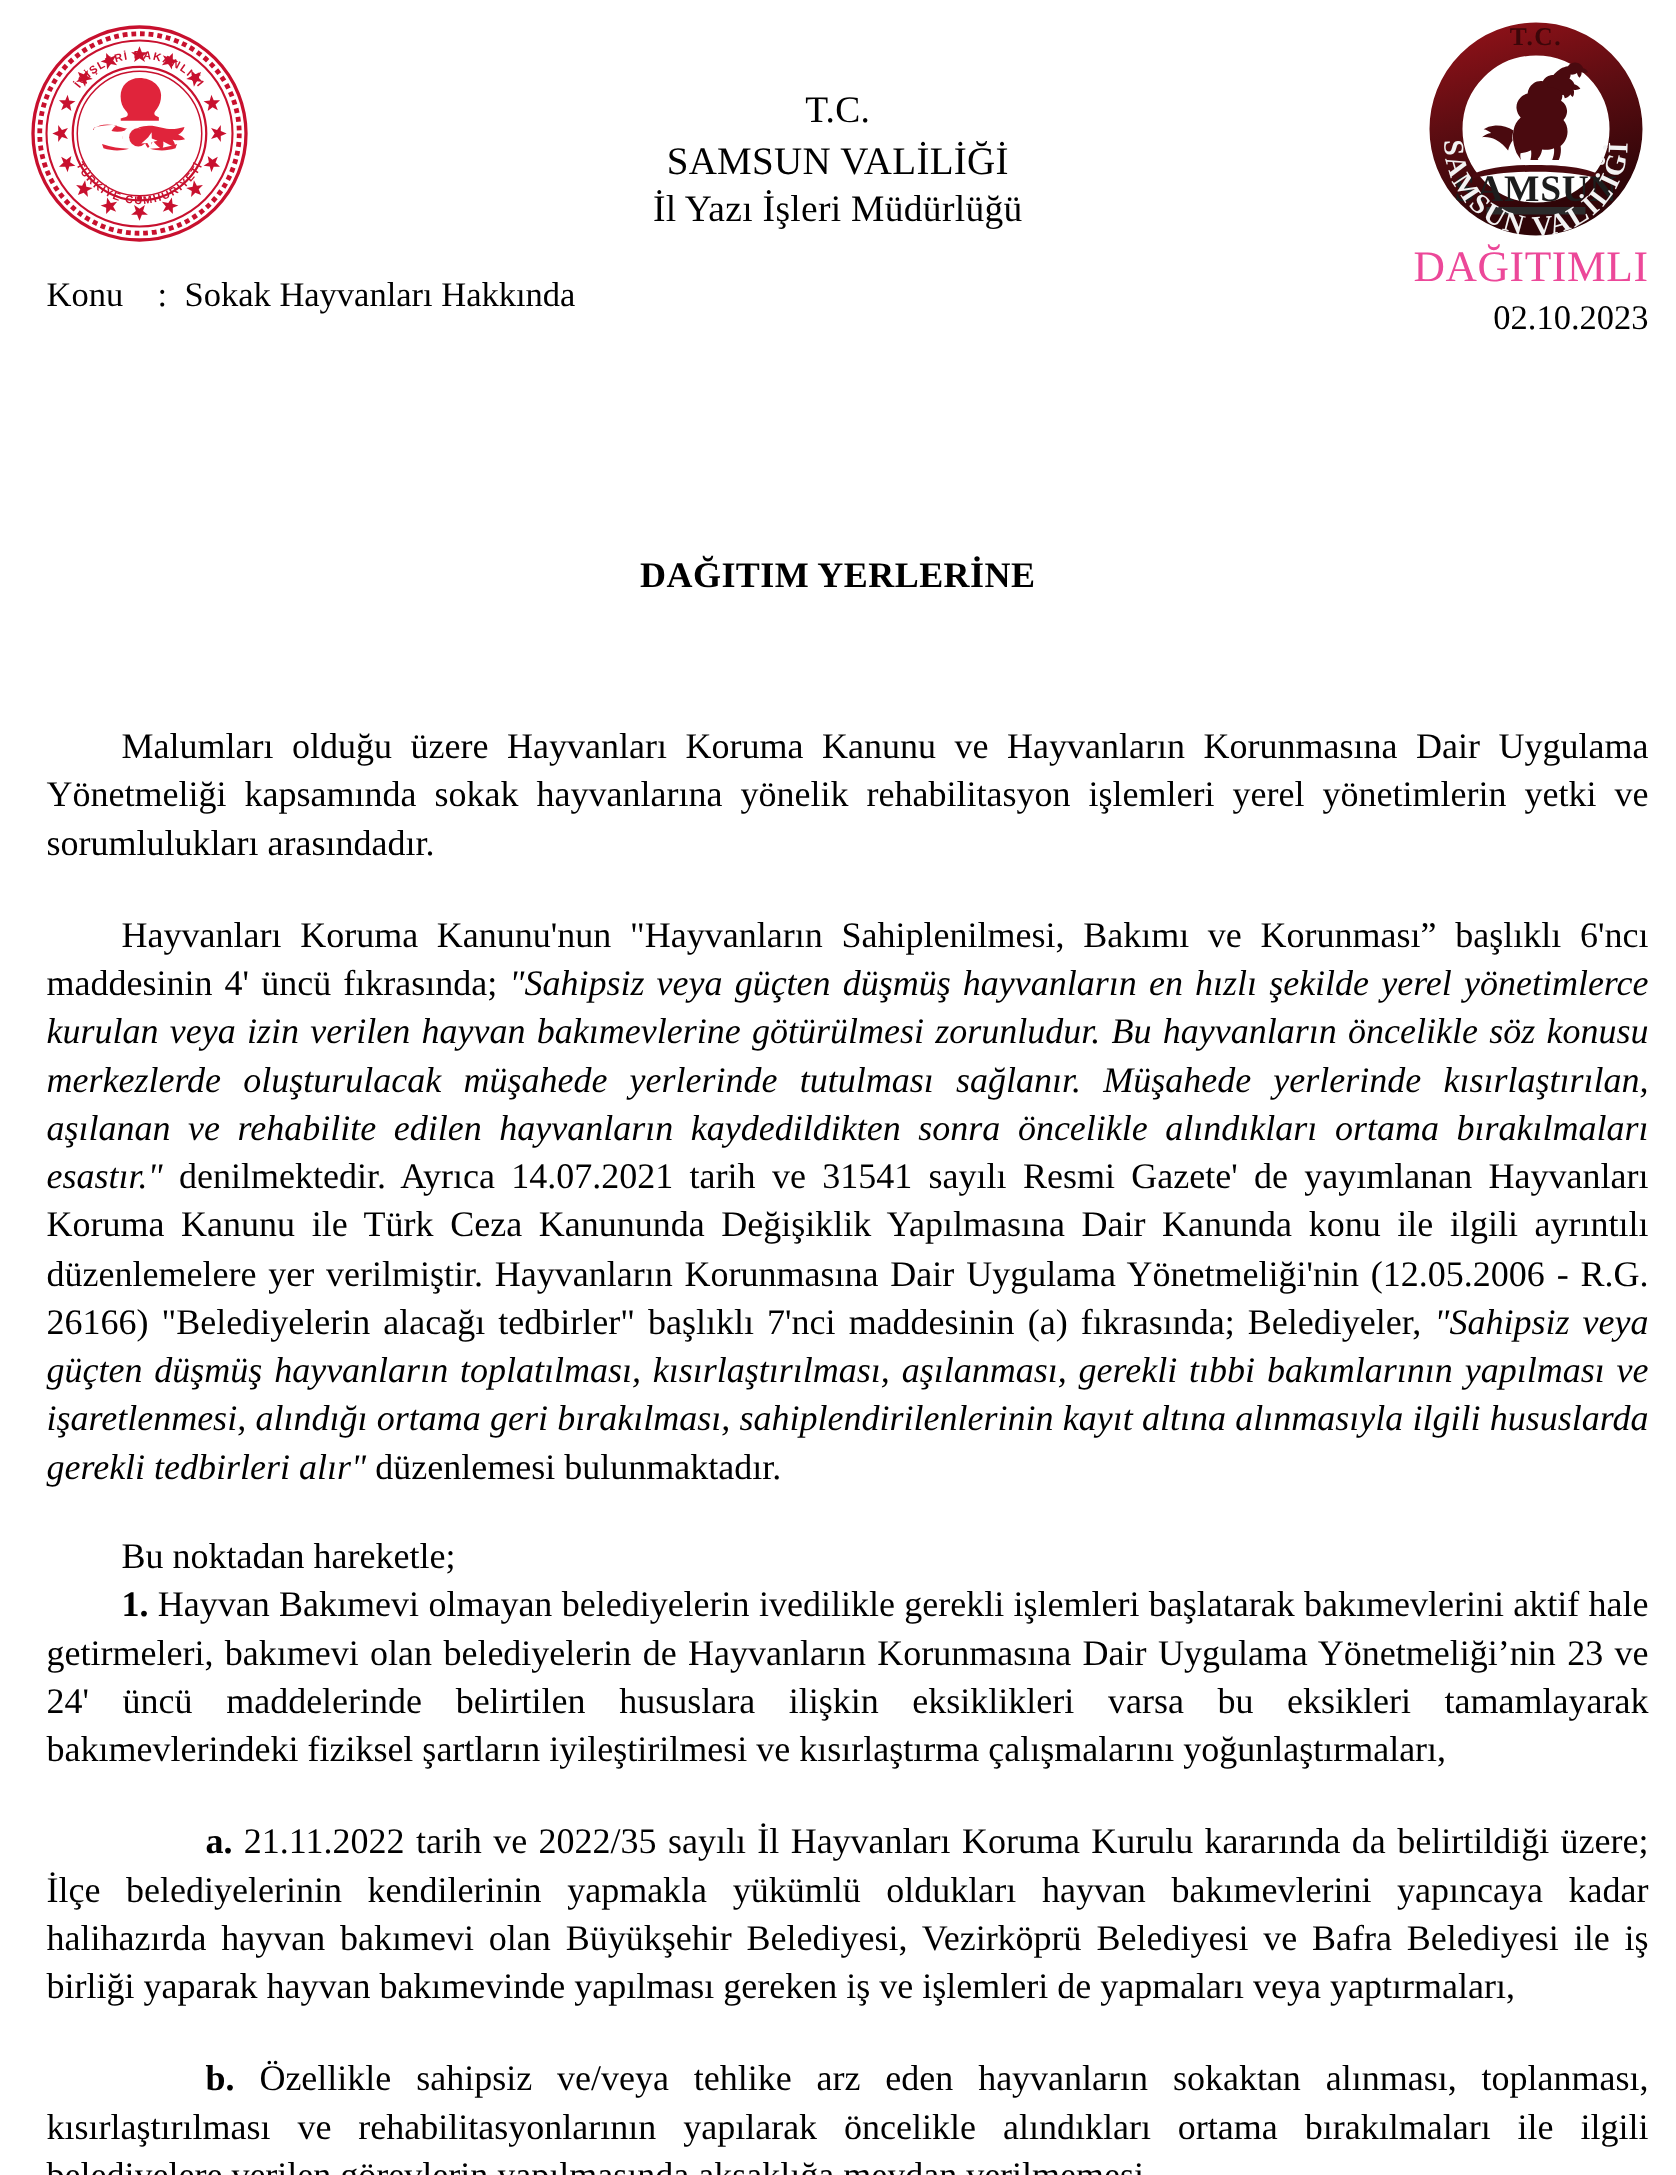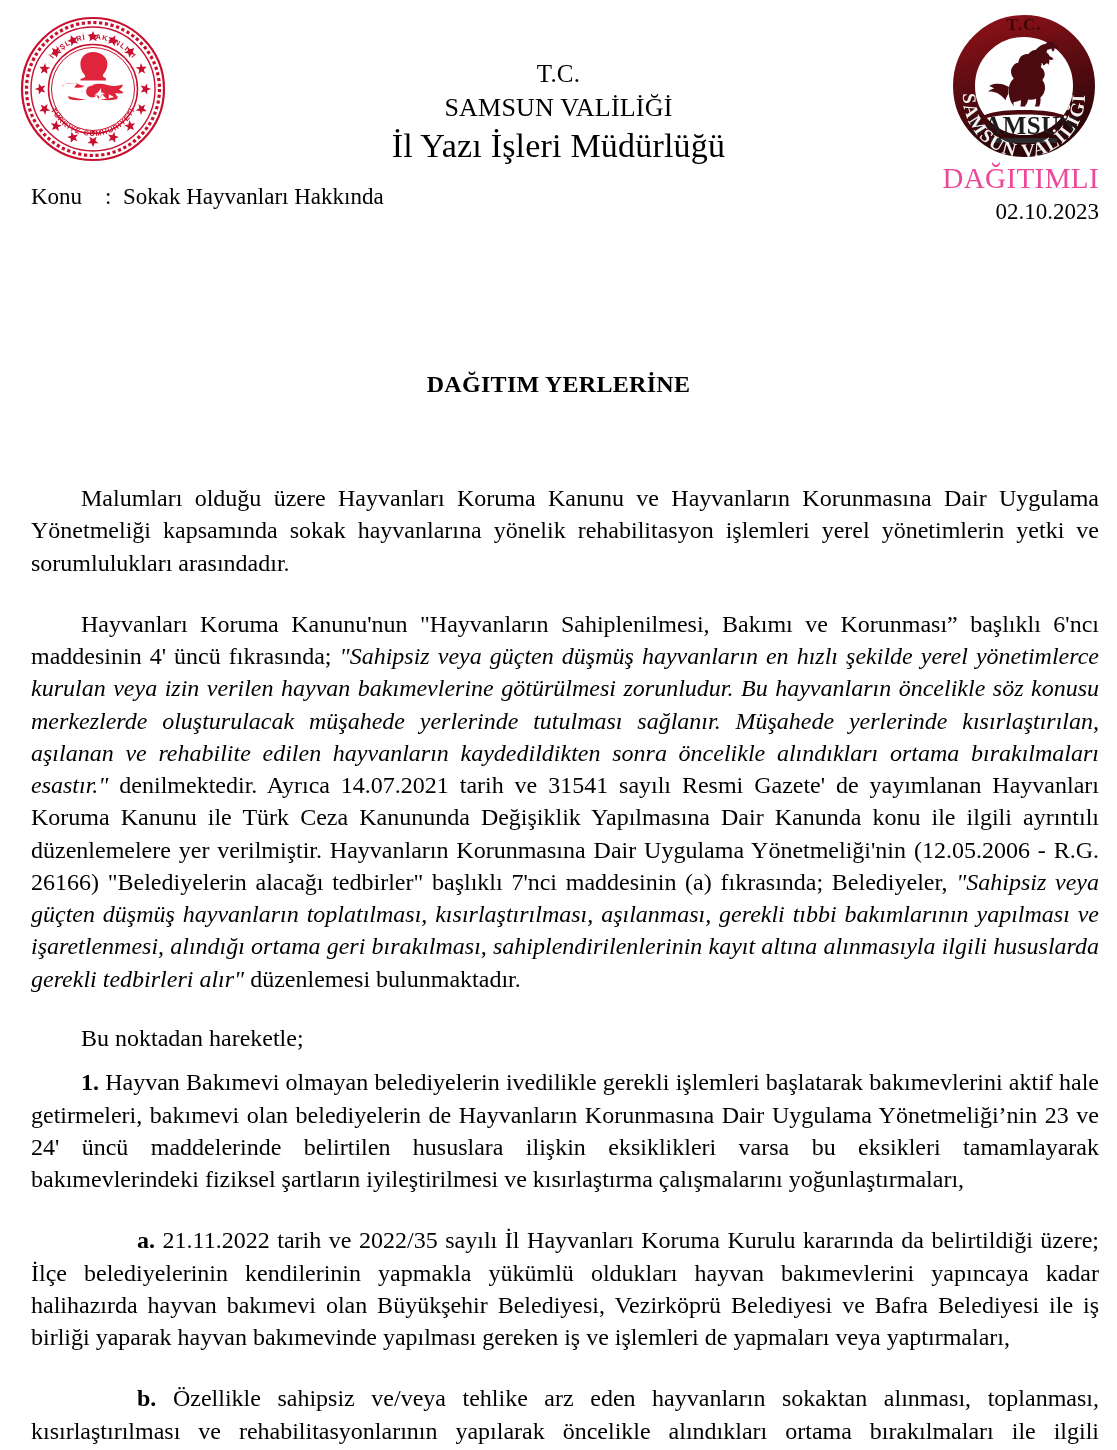--- a/index.html
+++ b/index.html
@@ -46,21 +46,21 @@
     top: 58px;
     text-align: center;
     line-height: 1.30;
   }
   .head-titles .tline {
     font-size: 25px;
     letter-spacing: 0.2px;
   }
   .head-titles .tline.t1 { font-size: 25px; }
   .head-titles .tline.t2 { font-size: 26px; }
-  .head-titles .tline.t3 { font-size: 34px; }
+  .head-titles .tline.t3 { font-size: 25px; }
 
   
   .meta {
     position: relative;
     margin-top: 6px;
     height: 72px;
   }
   .meta-left {
     position: absolute;
     left: 31px;
@@ -103,21 +103,21 @@
     padding: 0 18px 0 31px;
   }
   p.para {
     margin: 0 0 0 0;
     font-size: 24px;
     line-height: 1.345;
     text-align: justify;
     text-justify: inter-word;
     hyphens: none;
   }
-  p.para + p.para { margin-top: 12px; }
+  p.para + p.para { margin-top: 0; }
   .gap-lg { height: 29px; }
   .gap-md { height: 27px; }
   .ind { display: inline-block; width: 50px; }
   .ind-wide { display: inline-block; width: 106px; }
   .it { font-style: italic; }
   .bd { font-weight: bold; }
 </style>
 </head>
 <body>
 

